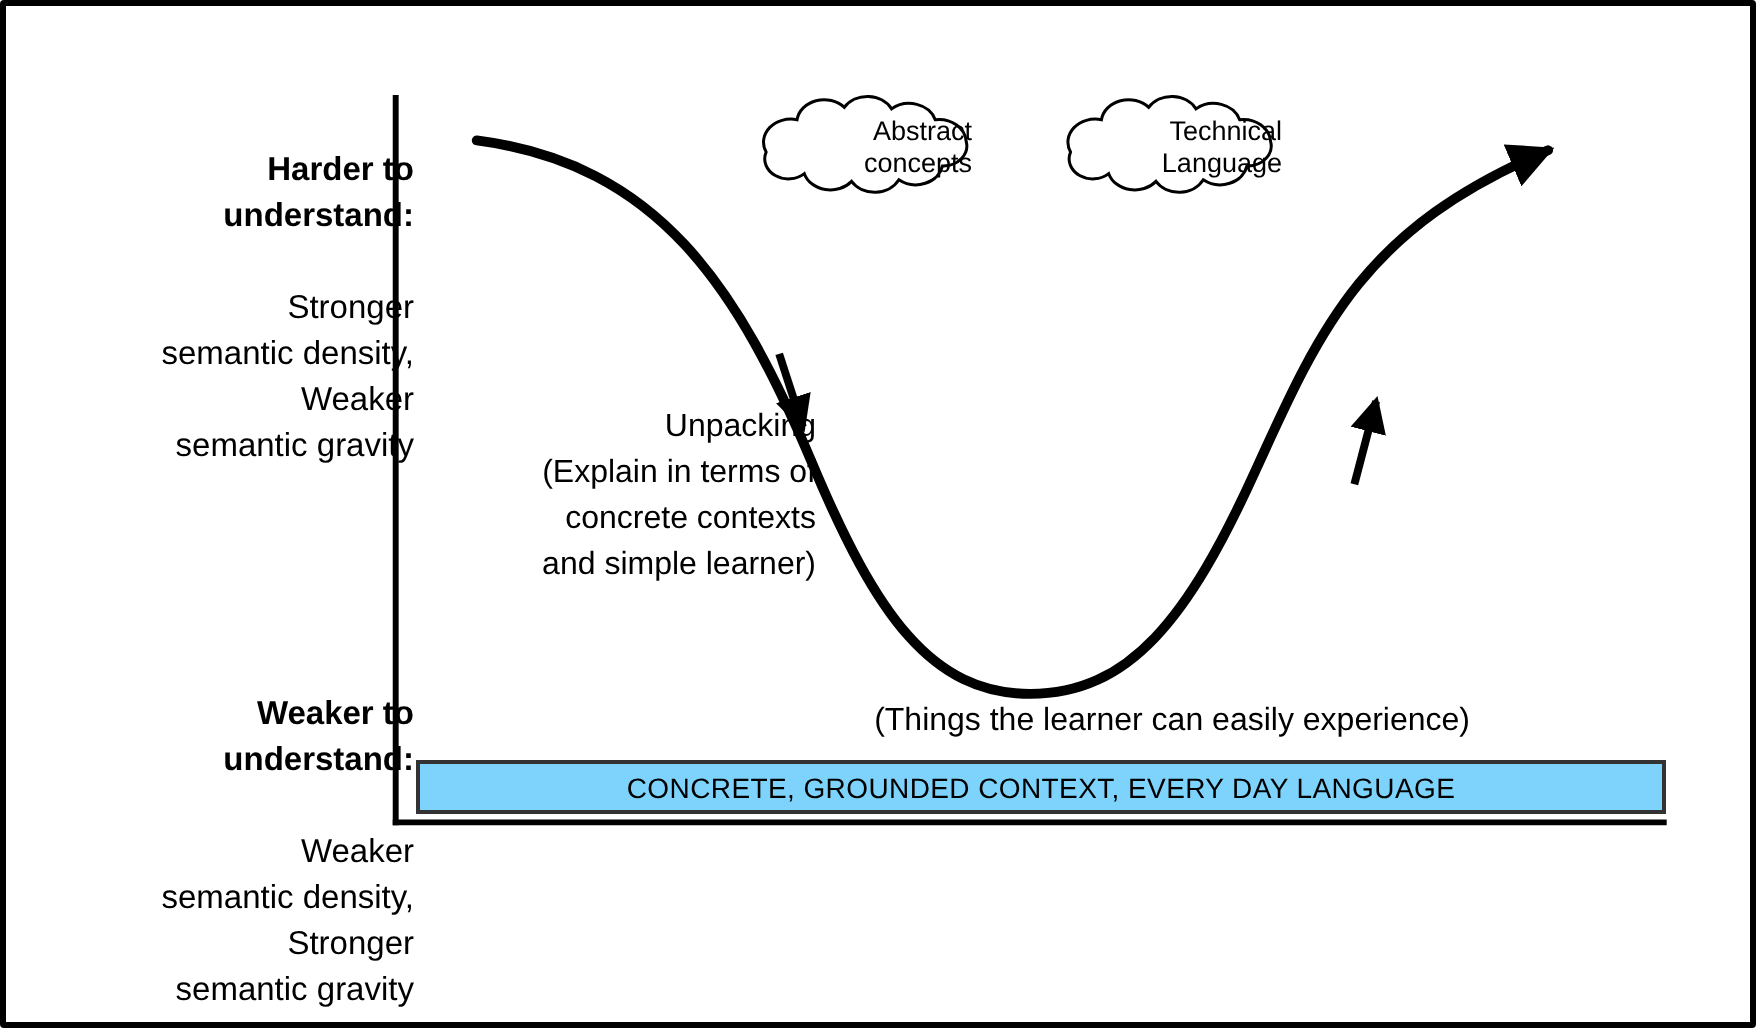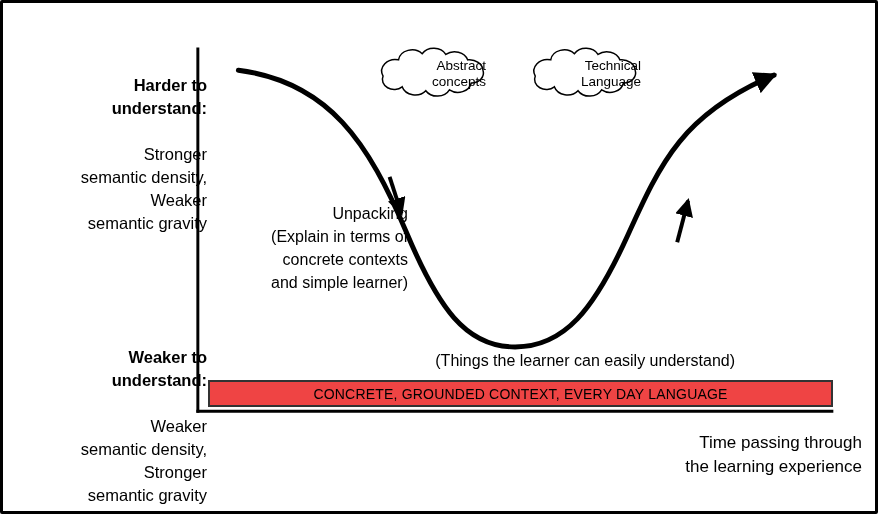--- a/index.html
+++ b/index.html
@@ -24,21 +24,21 @@
   }
   .axis-label{font-size:16.5px;}
   .axis-label .b{display:block;font-weight:bold;}
   .axis-label .n{display:block;}
   .cloud-label{font-size:13.5px;line-height:16px;}
   .time-label{font-size:17px;line-height:24px;}
   .bar{
     position:absolute;
     left:205px;top:377px;width:625px;height:27px;
     box-sizing:border-box;
-    background:#ef4444;
+    background:#7dd3fc;
     border:2px solid #333333;
     display:flex;align-items:center;justify-content:center;
     font-size:14px;
     letter-spacing:0.2px;
   }
 </style>
 </head>
 <body>
 
 <div class="canvas">
@@ -89,27 +89,25 @@
 semantic density,
 Stronger
 semantic gravity</span>
   </div>
 
   <div class="t cloud-label" style="left:383px;top:55px;width:100px;">Abstract
 concepts</div>
   <div class="t cloud-label" style="left:538px;top:55px;width:100px;">Technical
 Language</div>
 
-  <div class="t" style="left:312px;top:346px;width:420px;">(Things the learner can easily understand)</div>
+  <div class="t" style="left:312px;top:346px;width:420px;">(Things the learner can easily experience)</div>
 
   <div class="t" style="left:175px;top:199px;width:230px;">Unpacking
 (Explain in terms of
 concrete contexts
 and simple learner)</div>
 
   <div class="bar">
     <span>CONCRETE, GROUNDED CONTEXT, EVERY DAY LANGUAGE</span>
   </div>
 
-  <div class="t time-label" style="left:599px;top:428px;width:260px;">Time passing through
-the learning experience</div>
 
 </div>
 
 </body></html>

